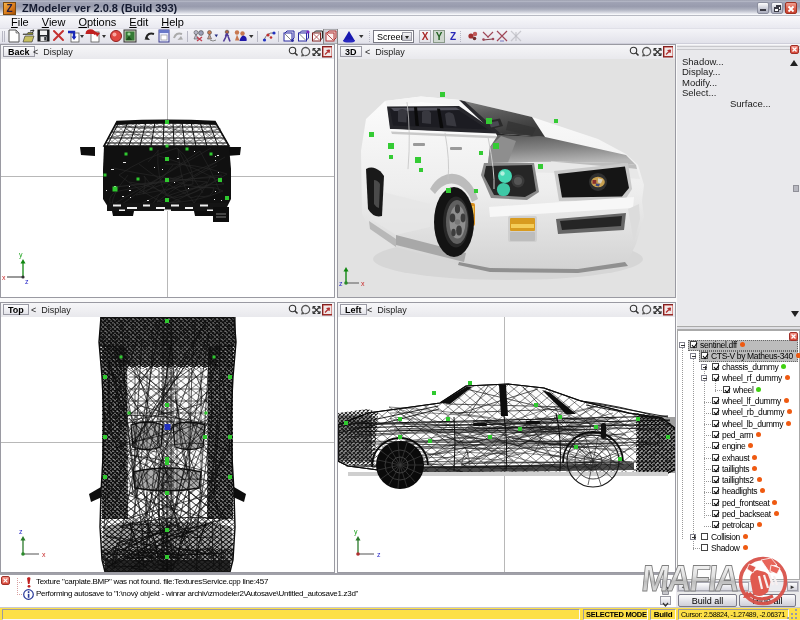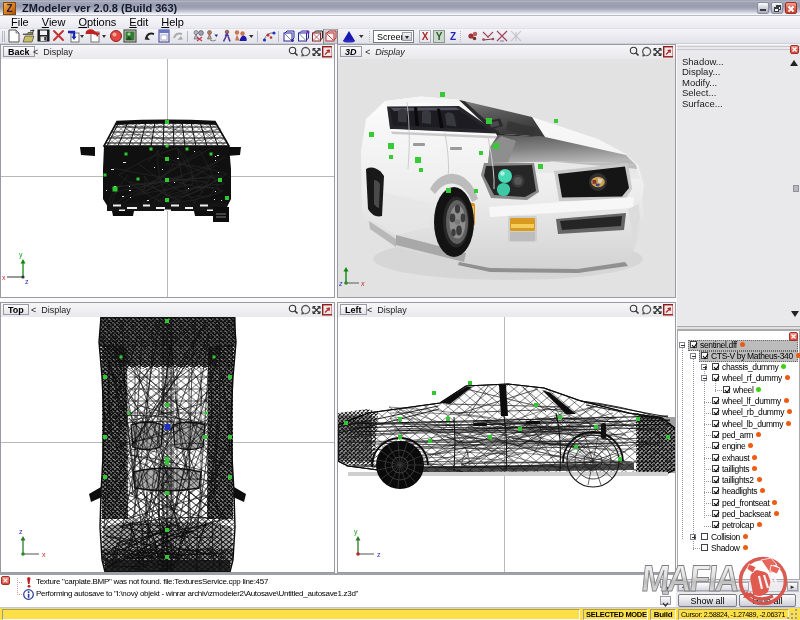--- a/index.html
+++ b/index.html
@@ -53,21 +53,21 @@
 .texp { position:absolute; width:6px; height:6px; border:1px solid #848490; background:#fff; }
 .tcb { position:absolute; width:7px; height:7px; border:1px solid #444; background:#fff; }
 .tlb { position:absolute; font-size:8.5px; letter-spacing:-0.35px; line-height:11px; color:#000; white-space:nowrap; }
 .tdot { display:inline-block; width:5px; height:5px; border-radius:50%; margin-left:3px; vertical-align:1px; }
 </style>
 </head>
 <body>
 <div id="app">
   <div id="titlebar">
     <div class="zicon">Z</div>
-    <div class="ttext">ZModeler ver 2.0.8 (Build 363)</div>
+    <div class="ttext">ZModeler ver 2.0.8 (Build 393)</div>
     <div class="winbtn" id="btnmin">
         <b style="position:absolute;left:2px;bottom:2px;width:6px;height:2px;background:#3a3a44;"></b>
       </div>
     <div class="winbtn" id="btnmax">
         <b style="position:absolute;left:3.5px;top:2px;width:5px;height:5px;border:1px solid #3a3a44;border-top-width:2px;background:#fff;"></b>
         <b style="position:absolute;left:1.5px;top:4px;width:5px;height:5px;border:1px solid #3a3a44;border-top-width:2px;background:#fff;"></b>
       </div>
     <div class="winbtn" id="btnclose">
         <svg width="10" height="10" style="position:absolute;left:0;top:0.5px;">
           <path d="M2.5 2.5 L7.5 7.5 M7.5 2.5 L2.5 7.5" stroke="#fff" stroke-width="1.8"></path>
@@ -353,21 +353,21 @@
             <line x1="0" y1="0" x2="0" y2="-15" stroke="#108810" stroke-width="1.3"></line>
             <path d="M0 -18 l-2.5 4.5 5 0 z" fill="#108810"></path>
             <line x1="0" y1="0" x2="-16" y2="0" stroke="#555" stroke-width="1.2"></line>
             <text x="-4" y="-20" font-size="7" fill="#18a018" font-family="Liberation Sans">y</text>
             <text x="-21" y="3" font-size="7" fill="#c82828" font-family="Liberation Sans">x</text>
             <text x="2" y="7" font-size="7" fill="#2828c8" font-family="Liberation Sans">z</text>
             <circle r="1.6" fill="#333"></circle>
           </g>
 </svg></div>
   </div>
-  <div class="vp" id="vp3D" style="left:337px;top:44px;width:339px;height:254px;font-style:italic;">
+  <div class="vp" id="vp3D" style="left:337px;top:44px;width:339px;height:254px;">
     <div class="vphead">
         <div class="vpbtn">3D</div>
         <div class="vpdisp" style="left:27px;">&lt;&nbsp; Display</div>
         <div class="vpicons"><svg width="44" height="12" xmlns="http://www.w3.org/2000/svg">
 <g fill="none">
               <circle cx="4.5" cy="4.5" r="3.2" stroke="#333" stroke-width="1.1"></circle>
               <line x1="7" y1="7" x2="9.5" y2="9.5" stroke="#333" stroke-width="1.6"></line>
             </g>
 <g transform="translate(12,0)">
               <path d="M2.2 7.5 a4 4 0 1 1 3 2" fill="none" stroke="#555" stroke-width="1.3"></path>
@@ -757,21 +757,21 @@
   </div>
   <div id="rpanel">
 
     <div style="position:absolute;left:0;top:0;width:123px;height:281px;background:#e9e9ec;border-top:1px solid #f8f8fa;">
       <div style="position:absolute;left:0;top:1px;width:123px;border-top:1px solid #c8c8cc;"></div>
       <div style="position:absolute;left:0;top:4px;width:123px;border-top:1px solid #c8c8cc;"></div>
       <div class="cmd" style="top:11px;">Shadow...</div>
       <div class="cmd" style="top:21px;">Display...</div>
       <div class="cmd" style="top:32px;">Modify...</div>
       <div class="cmd" style="top:42px;">Select...</div>
-      <div class="cmd" style="top:53px;">Surface...</div>
+      <div class="cmd" style="top:53px;margin-left:48px;">Surface...</div>
       <div style="position:absolute;right:1px;top:140px;width:6px;height:7px;background:#b8b8c0;border:1px solid #909098;"></div>
       <div style="position:absolute;right:1px;top:266px;width:0;height:0;border:4px solid transparent;border-top:6px solid #222;"></div>
     </div>
     <div style="position:absolute;right:1px;top:1px;width:9px;height:9px;background:linear-gradient(180deg,#f29084,#d84838);border:1px solid #a03028;border-radius:2px;">
         <svg width="7" height="7" style="position:absolute;left:0;top:0;">
           <path d="M1.5 1.5 L5.5 5.5 M5.5 1.5 L1.5 5.5" stroke="#fff" stroke-width="1.3"></path>
         </svg>
       </div>
     <div style="position:absolute;right:2px;top:12px;width:0;height:0;border:4px solid transparent;border-bottom:6px solid #222;"></div>
 
@@ -929,21 +929,21 @@
           <span class="tlb" style="left:33px;top:211.9px;">Shadow<i class="tdot" style="background:#ef5a11;"></i></span>
       </div>
     </div>
 
     <div style="position:absolute;left:0;top:537px;width:122px;height:11px;background:#ececf0;border:1px solid #c0c0c8;">
       <div class="sbtn" style="left:0;">◄</div>
       <div class="sbtn" style="right:0;">►</div>
       <div style="position:absolute;left:11px;top:0;width:60px;height:9px;background:linear-gradient(180deg,#fdfdfe,#d8d8e0);border:1px solid #a8a8b2;"></div>
     </div>
 
-    <div class="xpbtn" style="left:1px;top:550px;width:59px;">Show all</div>
+    <div class="xpbtn" style="left:1px;top:550px;width:59px;">Build all</div>
     <div class="xpbtn" style="left:62px;top:550px;width:57px;">Hide all</div>
   </div>
   <div id="log">
     <div style="position:absolute;left:1px;top:1px;width:9px;height:9px;background:linear-gradient(180deg,#f29084,#d84838);border:1px solid #a03028;border-radius:2px;color:#fff;font-size:7px;font-weight:bold;text-align:center;line-height:8px;">✕</div>
     <div style="position:absolute;left:17px;top:3px;width:1px;height:16px;background:repeating-linear-gradient(180deg,#d8a0a0 0 1px,transparent 1px 2px);"></div>
     <div style="position:absolute;left:17px;top:7px;width:6px;height:1px;background:repeating-linear-gradient(90deg,#d8a0a0 0 1px,transparent 1px 2px);"></div>
     <div style="position:absolute;left:17px;top:19px;width:6px;height:1px;background:repeating-linear-gradient(90deg,#d8a0a0 0 1px,transparent 1px 2px);"></div>
     <svg style="position:absolute;left:24px;top:2px;" width="10" height="11" xmlns="http://www.w3.org/2000/svg">
         <path d="M5 0 l1.5 1 l-1 6 l-1.5 0 l-1 -6 z" fill="#c02020"></path>
         <circle cx="5" cy="9.3" r="1.4" fill="#c02020"></circle>

